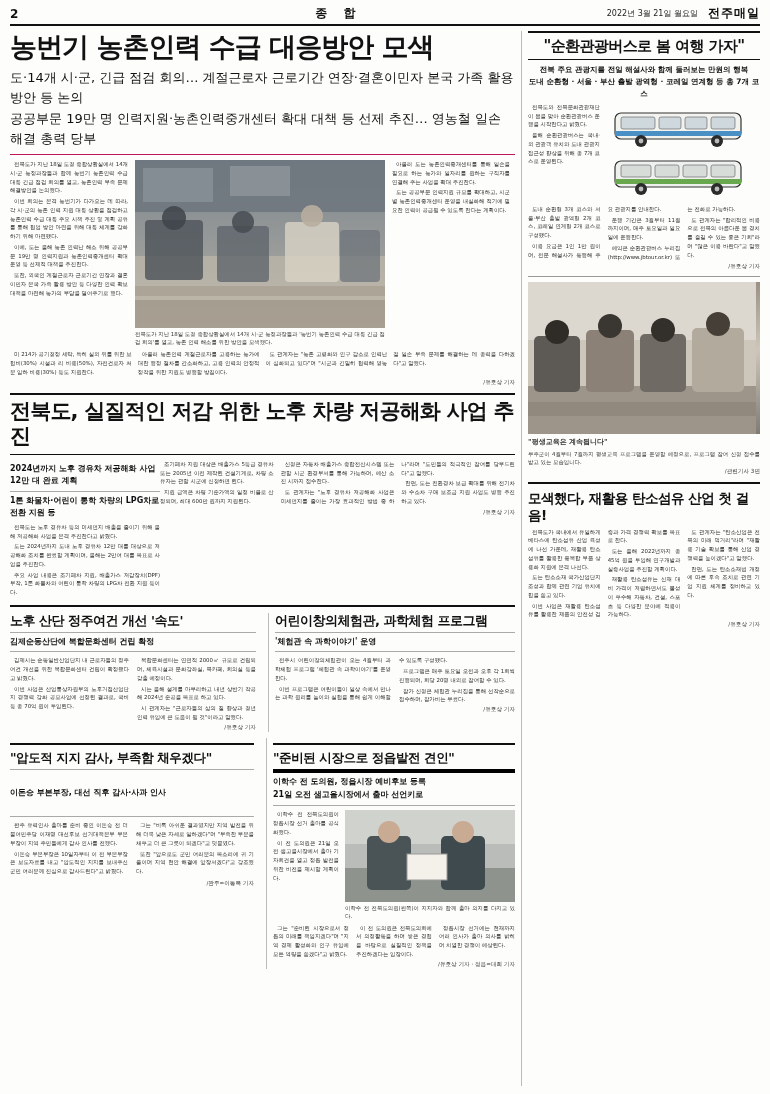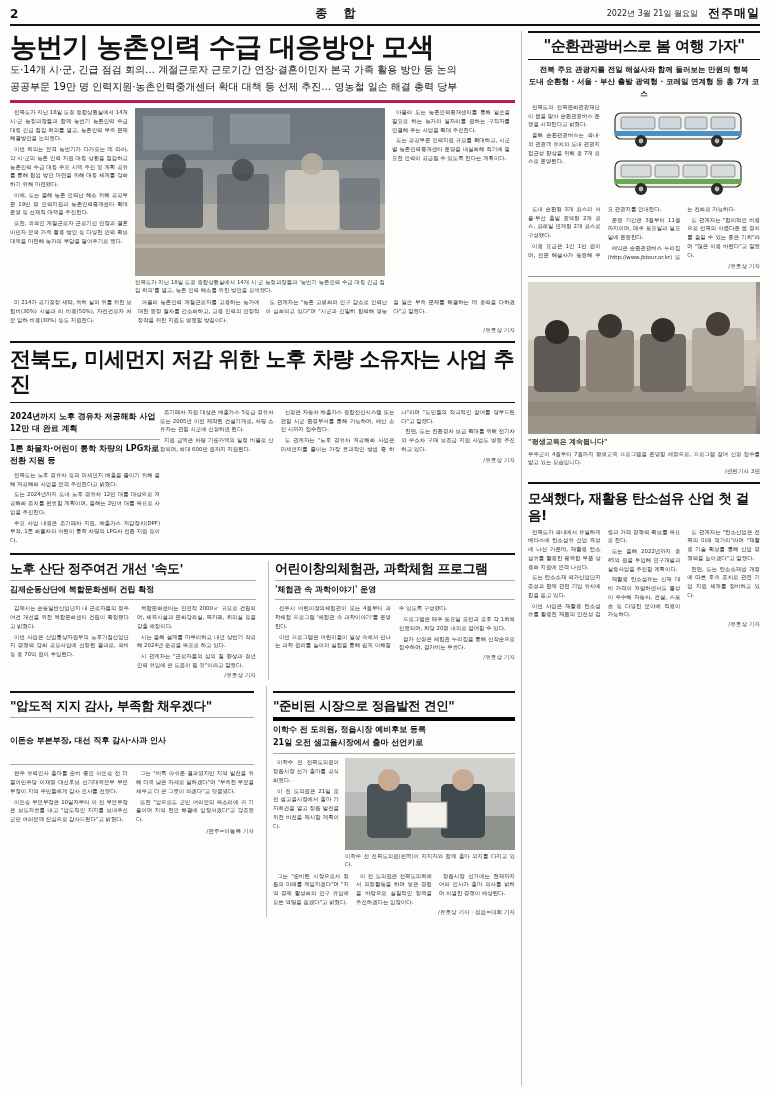--- a/index.html
+++ b/index.html
@@ -26,25 +26,25 @@
   .mh-logo { font-size: 12px; font-weight: bold; letter-spacing: 1px; }
 
   
   .body-grid { display: flex; gap: 6px; height: 1055px; }
   .col-left { width: 505px; }
   .col-right { width: 239px; border-left: 1px solid #bbb; padding-left: 6px; }
 
   
   .hl-main {
     font-size: 27px; font-weight: bold; letter-spacing: -1px;
-    line-height: 1.15; 
+    line-height: 1.15; margin-bottom: 6px;
   }
   .hl-sub {
-    font-size: 10px; line-height: 1.5; color: #111;
-    border-bottom: 3px solid #be185d; padding-bottom: 4px; margin-bottom: 5px;
+    font-size: 13px; line-height: 1.5; color: #111;
+    border-bottom: 1px solid #be185d; padding-bottom: 4px; margin-bottom: 5px;
   }
   .hl-sub div { margin-bottom: 2px; }
 
   .hl-2 {
     font-size: 21px; font-weight: bold; letter-spacing: -0.8px;
     line-height: 1.2; padding: 4px 0 5px 0;
     border-top: 2px solid #111; border-bottom: 1px solid #111;
     margin: 6px 0 5px 0;
   }
   .hl-3 { font-size: 13px; font-weight: bold; letter-spacing: -0.5px; line-height:1.2; }
@@ -165,21 +165,21 @@
 
         <div class="bodytext cols4" style="margin-top:4px;">
           <p>미 214가 공기청정 세탁, 특히 실외 위를 위한 보험비(30%) 시설과 리 비용(50%), 자전건로자 처분 임하 비용(30%) 등도 지원한다.</p>
           <p>아울러 농촌인력 계절근로자를 고용하는 농가에 대한 행정 절차를 간소화하고, 고용 인력의 안정적 정착을 위한 지원도 병행할 방침이다.</p>
           <p>도 관계자는 "농촌 고령화와 인구 감소로 인력난이 심화되고 있다"며 "시군과 긴밀히 협력해 영농철 일손 부족 문제를 해결하는 데 총력을 다하겠다"고 말했다.</p>
         </div>
         <div class="byline">/유호상 기자</div>
       </div>
 
       <div>
-        <div class="hl-2">전북도, 미세먼지 저감 위한 노후 차량 소유자는 사업 추진</div>
+        <div class="hl-2">전북도, 실질적인 저감 위한 노후 차량 저공해화 사업 추진</div>
         <div style="display:flex; gap:0;">
           <div style="width:150px;">
             <div class="kicker">2024년까지 노후 경유차 저공해화 사업 12만 대 완료 계획</div>
             <div class="kicker" style="border-top:1px solid #aaa;padding-top:3px;">1톤 화물차·어린이 통학 차량의 LPG차로 전환 지원 등</div>
             <div class="bodytext" style="margin-top:4px;">
               <p>전북도는 노후 경유차 등의 미세먼지 배출을 줄이기 위해 올해 저공해화 사업을 본격 추진한다고 밝혔다.</p>
               <p>도는 2024년까지 도내 노후 경유차 12만 대를 대상으로 저공해화 조치를 완료할 계획이며, 올해는 2만여 대를 목표로 사업을 추진한다.</p>
               <p>주요 사업 내용은 조기폐차 지원, 배출가스 저감장치(DPF) 부착, 1톤 화물차와 어린이 통학 차량의 LPG차 전환 지원 등이다.</p>
             </div>
           </div>

